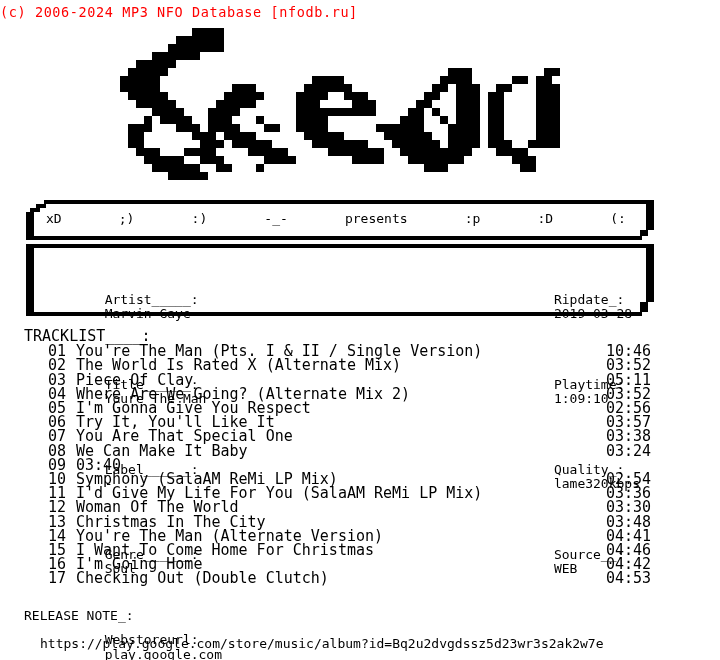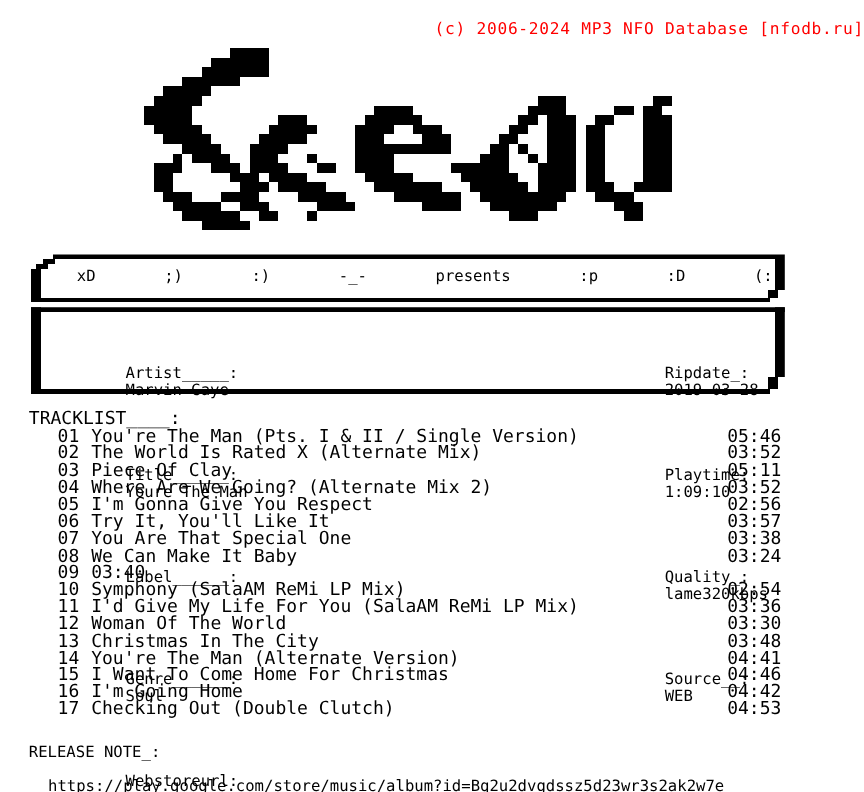--- a/index.html
+++ b/index.html
@@ -12,26 +12,26 @@
     height: 660px;
     overflow: hidden;
     font-family: "DejaVu Sans Mono", "Liberation Mono", monospace;
     color: #000000;
     position: relative;
   }
 
   
   #site-header {
     width: 720px;
-    text-align: right;
+    text-align: left;
     color: #ff0000;
     font-size: 13.5px;
     letter-spacing: 0.6px;
     line-height: 16px;
-    padding-top: 16px;
+    padding-top: 4px;
     white-space: pre;
   }
 
   
   #logo-wrap {
     width: 720px;
     height: 172px;
     display: flex;
     align-items: center;
     justify-content: center;
@@ -51,21 +51,21 @@
   }
 
   
   #presents-box {
     margin: 8px 0 0 20px;
     width: 634px;
     height: 40px;
   }
   #presents-row {
     position: absolute;
-    left: 44px;
+    left: 26px;
     top: 11px;
     width: 580px;
     font-size: 13px;
     line-height: 16px;
     white-space: pre;
     display: flex;
     justify-content: space-between;
   }
   #presents-row span { white-space: pre; }
 
@@ -320,21 +320,21 @@
         <span class="lbl">Source__:</span>
         <span class="val">WEB</span>
       </div>
     </div>
   </div>
 </div>
 
 <div id="tracklist-section">
   <div id="tracklist-heading">TRACKLIST____:</div>
   <div id="tracklist-rows">
-      <div class="track-row"><span class="track-num">01</span><span class="track-title">You're The Man (Pts. I &amp; II / Single Version)</span><span class="track-time">05:46</span></div>
+      <div class="track-row"><span class="track-num">01</span><span class="track-title">You're The Man (Pts. I &amp; II / Single Version)</span><span class="track-time">10:46</span></div>
       <div class="track-row"><span class="track-num">02</span><span class="track-title">The World Is Rated X (Alternate Mix)</span><span class="track-time">03:52</span></div>
       <div class="track-row"><span class="track-num">03</span><span class="track-title">Piece Of Clay</span><span class="track-time">05:11</span></div>
       <div class="track-row"><span class="track-num">04</span><span class="track-title">Where Are We Going? (Alternate Mix 2)</span><span class="track-time">03:52</span></div>
       <div class="track-row"><span class="track-num">05</span><span class="track-title">I'm Gonna Give You Respect</span><span class="track-time">02:56</span></div>
       <div class="track-row"><span class="track-num">06</span><span class="track-title">Try It, You'll Like It</span><span class="track-time">03:57</span></div>
       <div class="track-row"><span class="track-num">07</span><span class="track-title">You Are That Special One</span><span class="track-time">03:38</span></div>
       <div class="track-row"><span class="track-num">08</span><span class="track-title">We Can Make It Baby</span><span class="track-time">03:24</span></div>
       <div class="track-row"><span class="track-num">09</span><span class="track-time">03:40</span></div>
       <div class="track-row"><span class="track-num">10</span><span class="track-title">Symphony (SalaAM ReMi LP Mix)</span><span class="track-time">02:54</span></div>
       <div class="track-row"><span class="track-num">11</span><span class="track-title">I'd Give My Life For You (SalaAM ReMi LP Mix)</span><span class="track-time">03:36</span></div>

